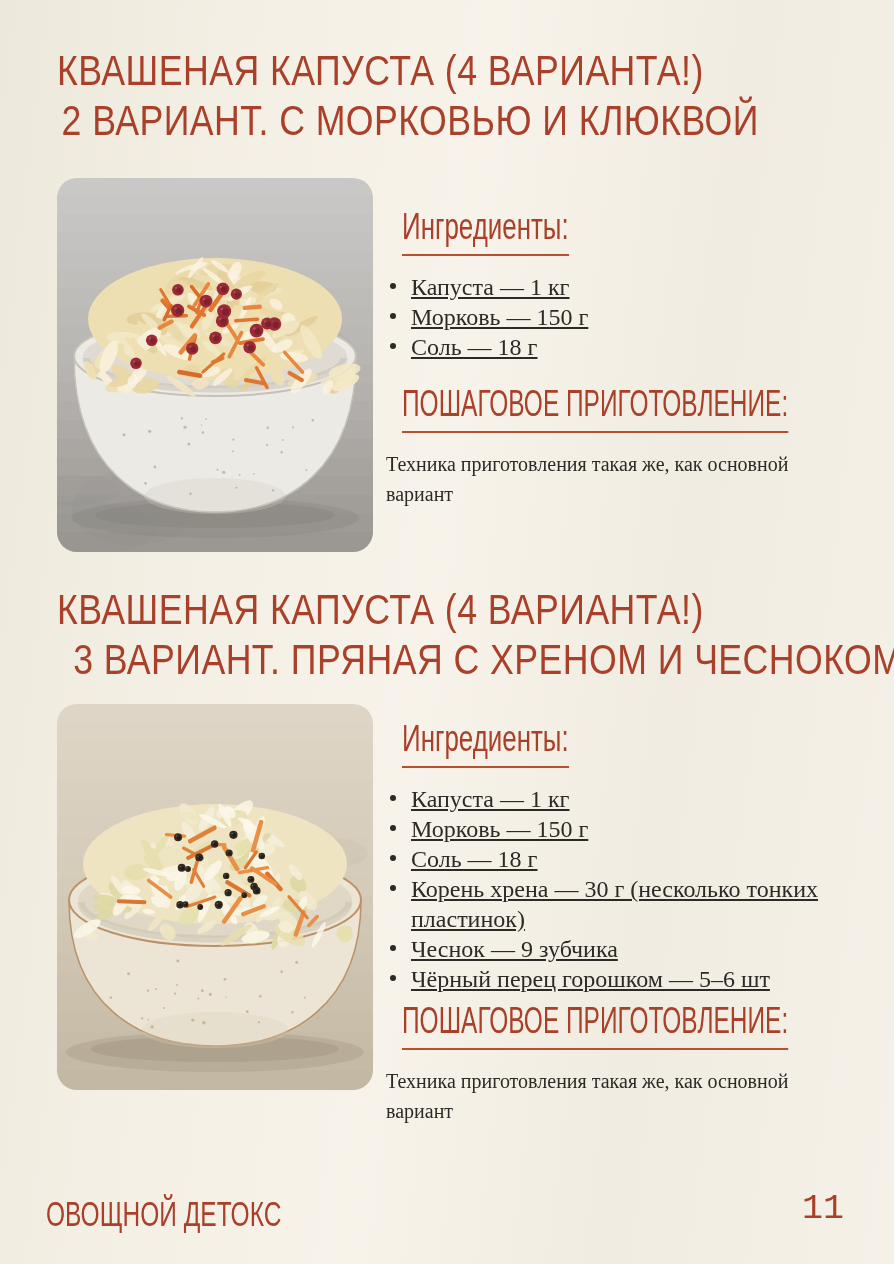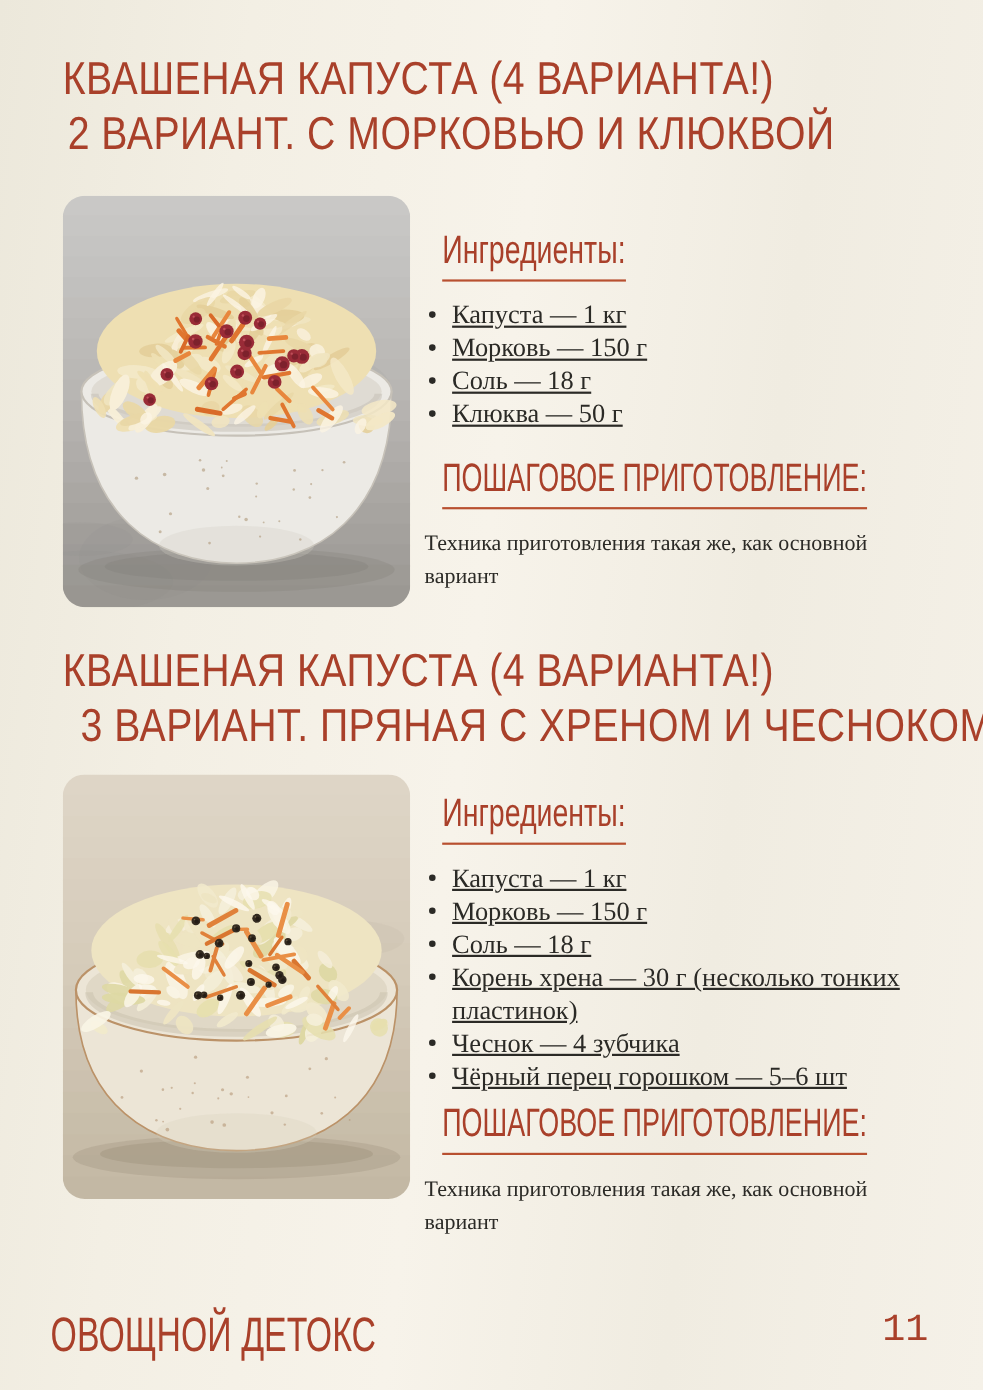--- a/index.html
+++ b/index.html
@@ -35,21 +35,21 @@
   ul.ing{list-style:none;margin:8px 0 0 0;padding:0;font-size:24px;line-height:30px;}
   ul.ing li{position:relative;padding-left:25px;text-decoration:underline;}
   ul.ing li::before{content:"";position:absolute;left:4px;top:11px;width:6px;height:6px;
     border-radius:50%;background:#2b2a26;}
   .c1 h2.steps{margin-top:24px;}
   .c2 h2.steps{margin-top:9px;}
   p.steps-text{margin:14px 0 0 0;font-size:20px;line-height:30px;max-width:452px;}
 
   
   .brand{position:absolute;left:46px;top:1197px;font-family:"Liberation Sans",sans-serif;
-    font-size:44px;line-height:34px;color:var(--accent);white-space:nowrap;}
+    font-size:35px;line-height:34px;color:var(--accent);white-space:nowrap;}
   .cond-f{display:inline-block;transform:scaleX(.7);transform-origin:left center;}
   .pagenum{position:absolute;right:50px;top:1190px;font-size:35px;line-height:38px;
     color:var(--accent);font-family:Liberation Mono, monospace;}
 </style>
 </head>
 <body style="color: rgb(43, 42, 38);">
 
 <div class="page">
 
   <header class="recipe-title t1">
@@ -305,21 +305,20 @@
         <circle cx="133.25997450926718" cy="168.7121622073278" r="1.1069031774345786" fill="#c4565f" opacity="0.85"></circle>
       </svg>
   </figure>
 
   <section class="col c1">
     <h2 class="sec"><span class="cond cond-ing">Ингредиенты:</span></h2>
     <ul class="ing">
         <li>Капуста — 1 кг</li>
         <li>Морковь — 150 г</li>
         <li>Соль — 18 г</li>
-        <li>Клюква — 50 г</li>
       </ul>
     <h2 class="sec steps"><span class="cond cond-steps">ПОШАГОВОЕ ПРИГОТОВЛЕНИЕ:</span></h2>
     <p class="steps-text">Техника приготовления такая же, как основной вариант</p>
   </section>
 
   <header class="recipe-title t2">
     <div class="line"><span class="cond-t">КВАШЕНАЯ КАПУСТА (4 ВАРИАНТА!)</span></div>
     <div class="line"><span class="cond-t">3 ВАРИАНТ. ПРЯНАЯ С ХРЕНОМ И ЧЕСНОКОМ</span></div>
   </header>
 
@@ -577,21 +576,21 @@
       </svg>
   </figure>
 
   <section class="col c2">
     <h2 class="sec"><span class="cond cond-ing">Ингредиенты:</span></h2>
     <ul class="ing">
         <li>Капуста — 1 кг</li>
         <li>Морковь — 150 г</li>
         <li>Соль — 18 г</li>
         <li>Корень хрена — 30 г (несколько тонких пластинок)</li>
-        <li>Чеснок — 4 зубчика</li>
+        <li>Чеснок — 9 зубчика</li>
         <li>Чёрный перец горошком — 5–6 шт</li>
       </ul>
     <h2 class="sec steps"><span class="cond cond-steps">ПОШАГОВОЕ ПРИГОТОВЛЕНИЕ:</span></h2>
     <p class="steps-text">Техника приготовления такая же, как основной вариант</p>
   </section>
 
   <footer>
     <div class="brand"><span class="cond-f">ОВОЩНОЙ ДЕТОКС</span></div>
     <div class="pagenum">11</div>
   </footer>

